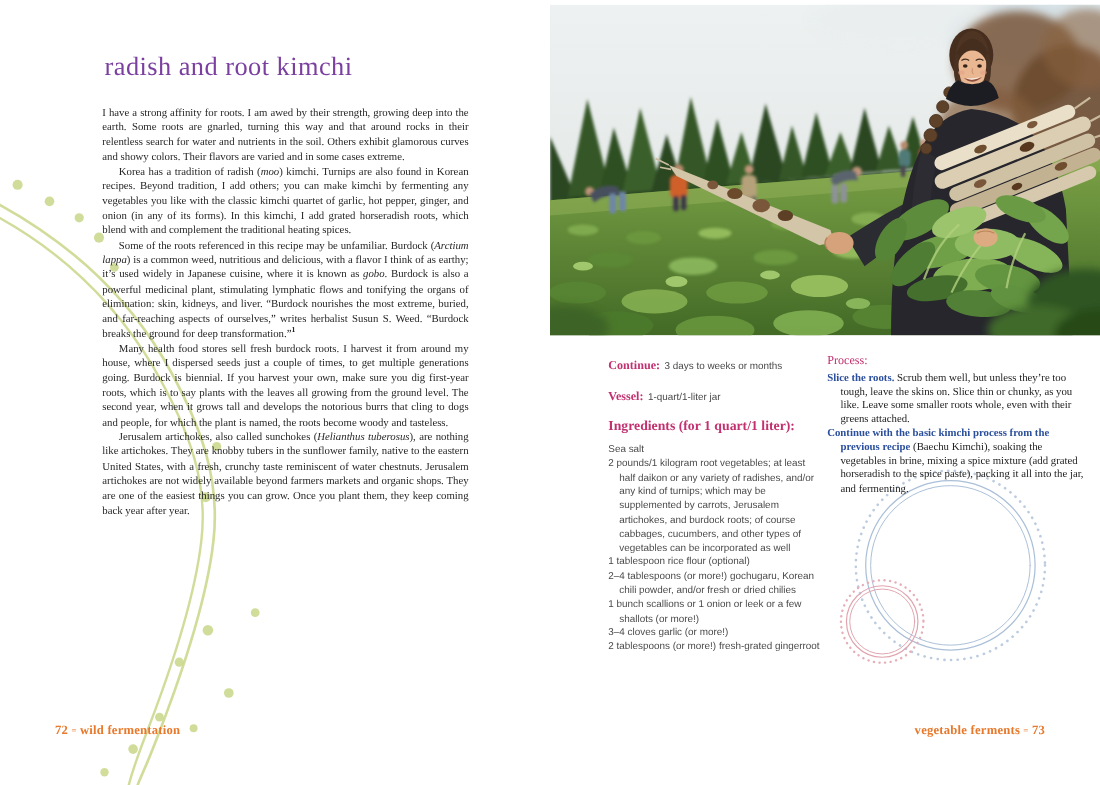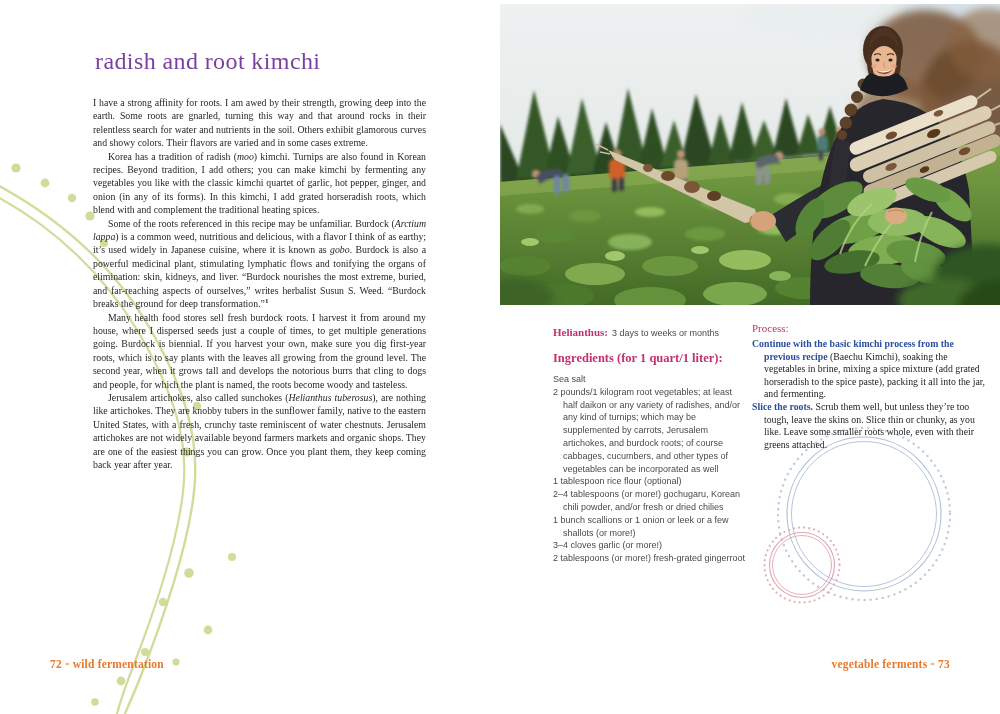--- a/index.html
+++ b/index.html
@@ -282,40 +282,44 @@
           <ellipse cx="486" cy="272" rx="52" ry="32" fill="#2f5420"></ellipse>
           <ellipse cx="444" cy="296" rx="46" ry="22" fill="#3f6b2c"></ellipse>
           <ellipse cx="500" cy="301" rx="42" ry="24" fill="#264a18"></ellipse>
           <ellipse cx="12" cy="294" rx="42" ry="20" fill="#3d6327"></ellipse>
         </g>
       </svg>
     </div>
 
     <div class="info-col">
       <div class="meta-row">
-        <span class="meta-label">Helianthus:</span>
+        <span class="meta-label">Continue:</span>
         <span class="meta-value">3 days to weeks or months</span>
+      </div>
+      <div class="meta-row">
+        <span class="meta-label">Vessel:</span>
+        <span class="meta-value">1-quart/1-liter jar</span>
       </div>
       <h2 class="ing-head">Ingredients (for 1 quart/1 liter):</h2>
       <div id="ingredient-list">
           <div class="ing-item">Sea salt</div>
           <div class="ing-item">2 pounds/1 kilogram root vegetables; at least half daikon or any variety of radishes, and/or any kind of turnips; which may be supplemented by carrots, Jerusalem artichokes, and burdock roots; of course cabbages, cucumbers, and other types of vegetables can be incorporated as well</div>
           <div class="ing-item">1 tablespoon rice flour (optional)</div>
           <div class="ing-item">2–4 tablespoons (or more!) gochugaru, Korean chili powder, and/or fresh or dried chilies</div>
           <div class="ing-item">1 bunch scallions or 1 onion or leek or a few shallots (or more!)</div>
           <div class="ing-item">3–4 cloves garlic (or more!)</div>
           <div class="ing-item">2 tablespoons (or more!) fresh-grated gingerroot</div>
         </div>
     </div>
 
     <div class="process-col">
       <h2 class="proc-head">Process:</h2>
       <div id="process-steps">
+          <div class="step"><span class="lead">Slice the roots.</span><span> Scrub them well, but unless they’re too tough, leave the skins on. Slice thin or chunky, as you like. Leave some smaller roots whole, even with their greens attached.</span></div>
           <div class="step"><span class="lead">Continue with the basic kimchi process from the previous recipe</span><span> (Baechu Kimchi), soaking the vegetables in brine, mixing a spice mixture (add grated horseradish to the spice paste), packing it all into the jar, and fermenting.</span></div>
-          <div class="step"><span class="lead">Slice the roots.</span><span> Scrub them well, but unless they’re too tough, leave the skins on. Slice thin or chunky, as you like. Leave some smaller roots whole, even with their greens attached.</span></div>
         </div>
     </div>
 
     <div class="footer footer-right">
       <span>vegetable ferments</span><span class="sep">=</span><span>73</span>
     </div>
   </div>
 </div>
 
 </body></html>

